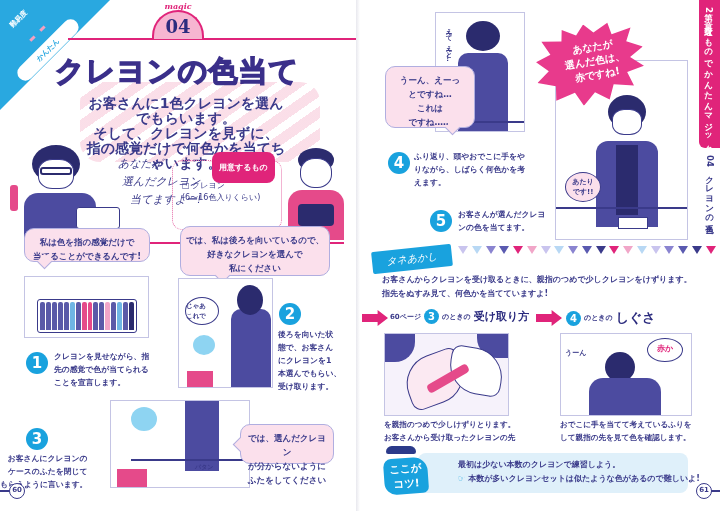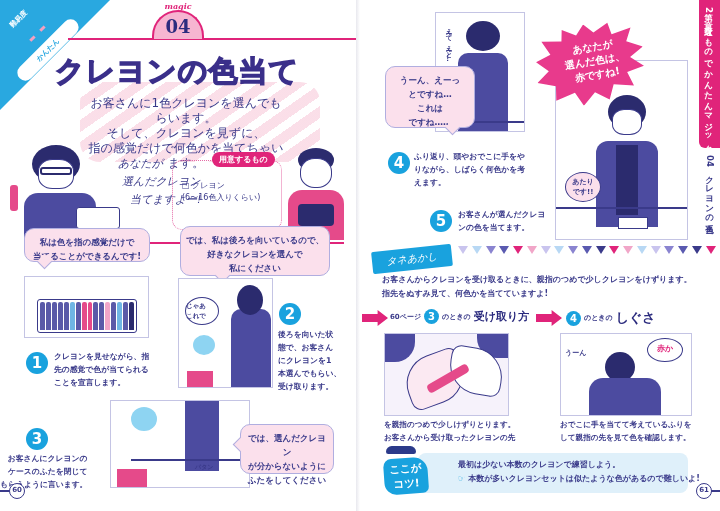--- a/index.html
+++ b/index.html
@@ -17,42 +17,42 @@
   .corner-hats { position: absolute; left: 26px; top: 28px; font-size: 8px; color: #f3a0c0; transform: rotate(-45deg); letter-spacing: 2px; }
 
   
   .magic-line { position: absolute; left: 68px; top: 38px; width: 288px; height: 2px; background: #e0247a; }
   .magic-badge { position: absolute; left: 152px; top: 10px; width: 52px; height: 29px; background: #f6b5d1; border: 2px solid #e0247a; border-bottom: none; border-radius: 26px 26px 0 0; text-align: center; }
   .magic-num { font-family: "DejaVu Serif", serif; font-weight: bold; font-size: 18px; color: #2b2b7e; line-height: 30px; }
   .magic-word { position: absolute; left: 160px; top: 1px; width: 36px; text-align: center; font-family: "DejaVu Serif", serif; font-size: 8px; color: #e0247a; font-style: italic; font-weight: bold; }
 
   .title { position: absolute; left: 55px; top: 52px; font-size: 29px; font-weight: bold; color: #e8489a; -webkit-text-stroke: 1.5px #3a2f8a; letter-spacing: 1px; }
   .title-brush { position: absolute; left: 80px; top: 82px; width: 240px; height: 80px; background: repeating-linear-gradient(-35deg, rgba(247,196,214,0.55) 0 10px, transparent 10px 18px); border-radius: 20px; }
-  .intro { position: absolute; left: 86px; top: 96px; width: 200px; font-size: 12px; font-weight: normal; color: #3a3a8a; text-align: center; line-height: 15px; }
+  .intro { position: absolute; left: 86px; top: 96px; width: 200px; font-size: 14px; font-weight: bold; color: #3a3a8a; text-align: center; line-height: 15px; }
 
   
   .magician1 { position: absolute; left: 10px; top: 145px; width: 110px; height: 100px; }
   .speech-hand { position: absolute; left: 118px; top: 155px; font-size: 11px; line-height: 18px; color: #3a3a8a; font-style: italic; }
 
   
   .prep-box { position: absolute; left: 172px; top: 160px; width: 110px; height: 70px; border: 1.5px dotted #e56aa6; border-radius: 10px; }
-  .prep-tag { position: absolute; left: 212px; top: 152px; background: #e0247a; color: #fff; font-size: 8px; font-weight: bold; padding: 2px 7px; border-radius: 8px; }
+  .prep-tag { position: absolute; left: 212px; top: 152px; background: #e0247a; color: #fff; font-size: 8px; font-weight: bold; padding: 10px 7px; border-radius: 8px; }
   .prep-item { position: absolute; left: 182px; top: 180px; font-size: 8px; color: #3a3a8a; line-height: 12px; }
   .host { position: absolute; left: 284px; top: 148px; width: 60px; height: 95px; }
 
   .divider-pink { position: absolute; left: 24px; top: 242px; width: 320px; height: 2px; background: #e0247a; }
 
   
   .bubble { position: absolute; background: #fbe0ec; border: 1.5px solid #b0aee0; border-radius: 10px; font-size: 8.5px; font-weight: bold; color: #3a3a8a; text-align: center; line-height: 14px; padding: 6px 4px; }
   .bubble::after { content: ""; position: absolute; width: 10px; height: 10px; background: #fbe0ec; border-right: 1.5px solid #b0aee0; border-bottom: 1.5px solid #b0aee0; transform: rotate(45deg); }
   .b1 { left: 24px; top: 228px; width: 126px; height: 34px; }
   .b1::after { left: 14px; bottom: -6px; }
   .b2 { left: 180px; top: 226px; width: 150px; height: 50px; }
   .b2::after { left: 36px; bottom: -6px; }
-  .b3 { left: 240px; top: 424px; width: 94px; height: 50px; }
+  .b3 { left: 240px; top: 424px; width: 94px; height: 40px; }
   .b3::after { left: -6px; top: 14px; transform: rotate(135deg); }
   .b4 { left: 385px; top: 66px; width: 90px; height: 62px; }
   .b4::after { right: 16px; bottom: -6px; }
 
   
   .panel { position: absolute; border: 1.5px solid #c4c4e4; background: #fff; overflow: hidden; }
   .p1 { left: 24px; top: 276px; width: 125px; height: 62px; }
   .p2 { left: 178px; top: 278px; width: 95px; height: 110px; }
   .p3 { left: 110px; top: 400px; width: 140px; height: 88px; }
   .p4 { left: 435px; top: 12px; width: 90px; height: 120px; }

